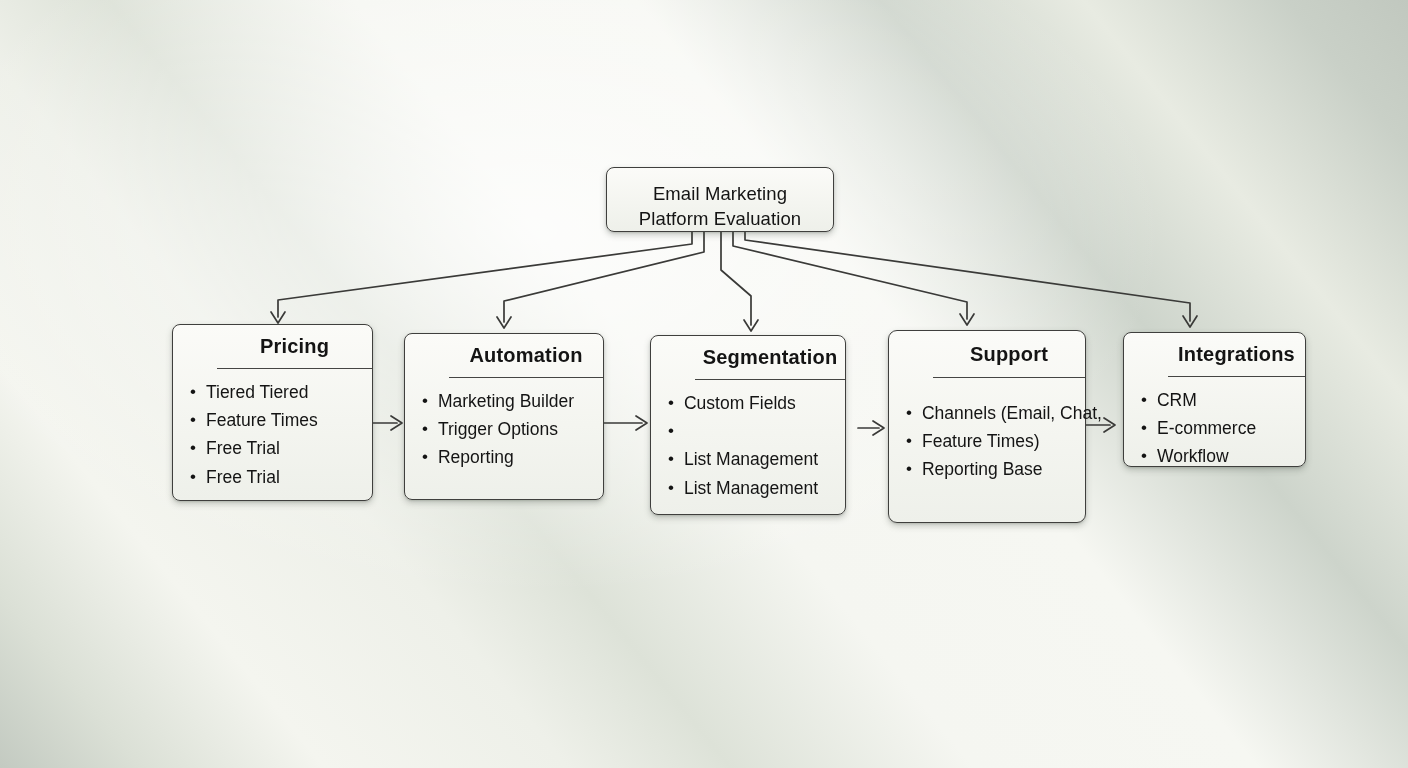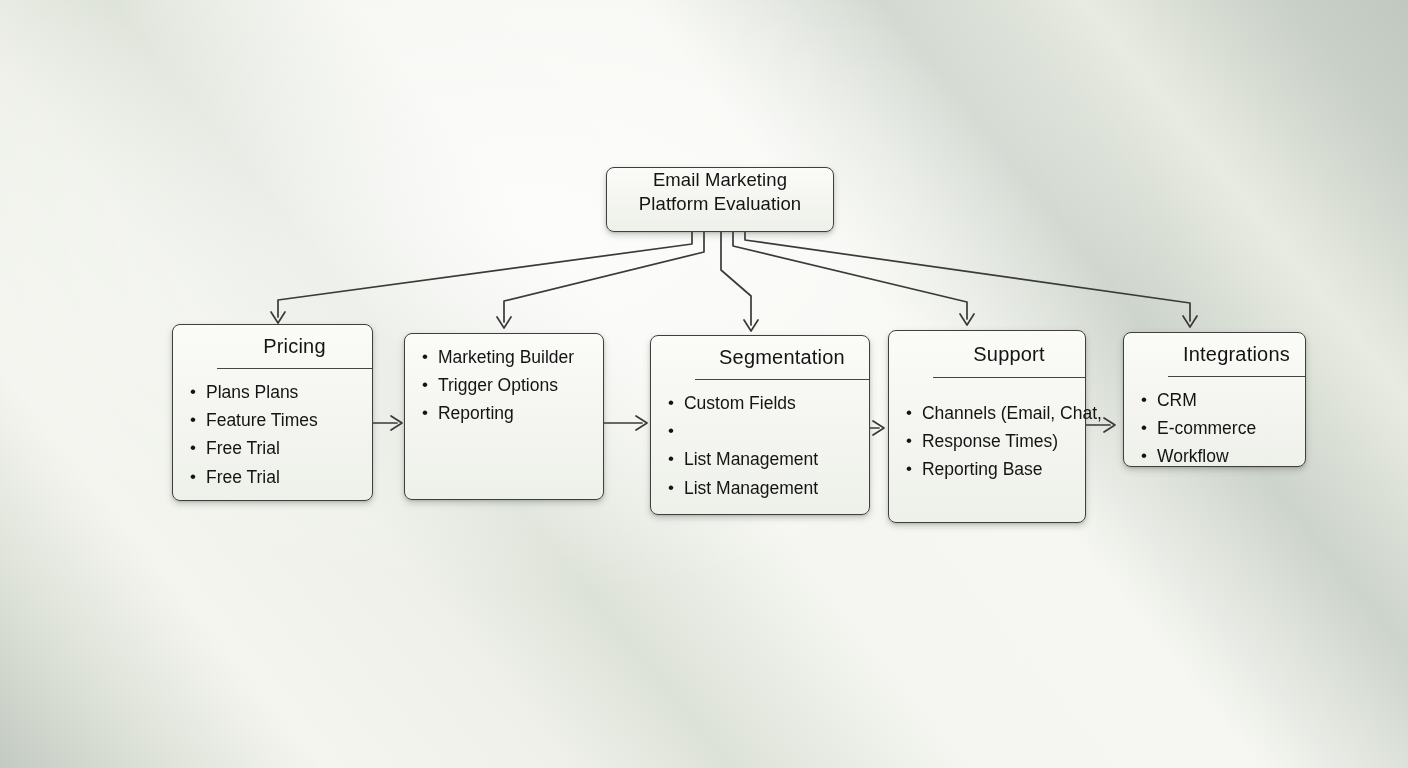--- a/index.html
+++ b/index.html
@@ -17,26 +17,26 @@
   #connectors path, #connectors polyline{
     fill:none;stroke:#3a3a38;stroke-width:1.7;stroke-linecap:round;stroke-linejoin:round;
   }
   .node{
     position:absolute;z-index:2;box-sizing:border-box;
     background:linear-gradient(180deg,#fbfbf8 0%,#f4f5f0 55%,#eef0ea 100%);
     border:1.5px solid #3f3f3d;border-radius:8px;
     box-shadow:0 3px 6px rgba(70,80,68,0.28), 0 1px 2px rgba(70,80,68,0.18);
     color:#141414;
   }
-  .node--root{display:flex;align-items:flex-start;justify-content:center;text-align:center;}
+  .node--root{display:flex;align-items:flex-end;justify-content:center;text-align:center;}
   .root-title{font-size:18.5px;line-height:1.32;white-space:pre-line;letter-spacing:0.1px;}
   .node-header{
     height:43px;display:flex;align-items:center;justify-content:center;
     border-bottom:1.5px solid #454543;
-    font-weight:normal;font-size:20px;letter-spacing:0.2px;margin-left:44px;
+    font-weight:bold;font-size:20px;letter-spacing:0.2px;margin-left:44px;
   }
   .node-items{margin:9px 0 0 0;padding:0 0 0 17px;list-style:none;}
   .node-items li{
     font-size:17.5px;line-height:28.2px;white-space:nowrap;
     display:flex;align-items:center;
   }
   .bullet{font-size:17px;margin-right:10px;flex:0 0 auto;}
   .node--support .node-items{margin-top:21px;}
 </style>
 </head>
@@ -70,85 +70,86 @@
   <div class="node node--root" style="left:606px;top:167px;width:228px;height:65px;">
     <div class="root-title">Email Marketing
 Platform Evaluation</div>
   </div>
 
   <div class="node" style="left:172px;top:324px;width:201px;height:177px;">
     <div class="node-header">Pricing</div>
     <ul class="node-items">
       <li>
           <span class="bullet">•</span>
-          <span>Plans Plans</span>
+          <span>Tiered Tiered</span>
         </li>
       <li>
           <span class="bullet">•</span>
           <span>Feature Times</span>
         </li>
       <li>
           <span class="bullet">•</span>
           <span>Free Trial</span>
         </li>
       <li>
           <span class="bullet">•</span>
           <span>Free Trial</span>
         </li>
     </ul>
   </div>
 
   <div class="node" style="left:404px;top:333px;width:200px;height:167px;">
+    <div class="node-header">Automation</div>
     <ul class="node-items">
       <li>
           <span class="bullet">•</span>
           <span>Marketing Builder</span>
         </li>
       <li>
           <span class="bullet">•</span>
           <span>Trigger Options</span>
         </li>
       <li>
           <span class="bullet">•</span>
           <span>Reporting</span>
         </li>
     </ul>
   </div>
 
-  <div class="node" style="left:650px;top:335px;width:220px;height:180px;">
+  <div class="node" style="left:650px;top:335px;width:196px;height:180px;">
     <div class="node-header">Segmentation</div>
     <ul class="node-items">
       <li>
           <span class="bullet">•</span>
           <span>Custom Fields</span>
         </li>
       <li>
           <span class="bullet">•</span>
         </li>
       <li>
           <span class="bullet">•</span>
           <span>List Management</span>
         </li>
       <li>
           <span class="bullet">•</span>
           <span>List Management</span>
         </li>
     </ul>
   </div>
 
-  <div class="node node--support" style="left:888px;top:330px;width:198px;height:193px;">
+  <div class="node node--support" style="left:888px;top:330px;width:198px;height:193px;border-radius:9px;">
     <div class="node-header" style="height:46px;">Support</div>
     <ul class="node-items">
       <li>
           <span class="bullet">•</span>
           <span>Channels (Email, Chat,</span>
         </li>
       <li>
           <span class="bullet">•</span>
-          <span>Response Times)</span>
+          <span>Feature Times)</span>
         </li>
       <li>
           <span class="bullet">•</span>
           <span>Reporting Base</span>
         </li>
     </ul>
   </div>
 
   <div class="node" style="left:1123px;top:332px;width:183px;height:135px;">
     <div class="node-header">Integrations</div>

